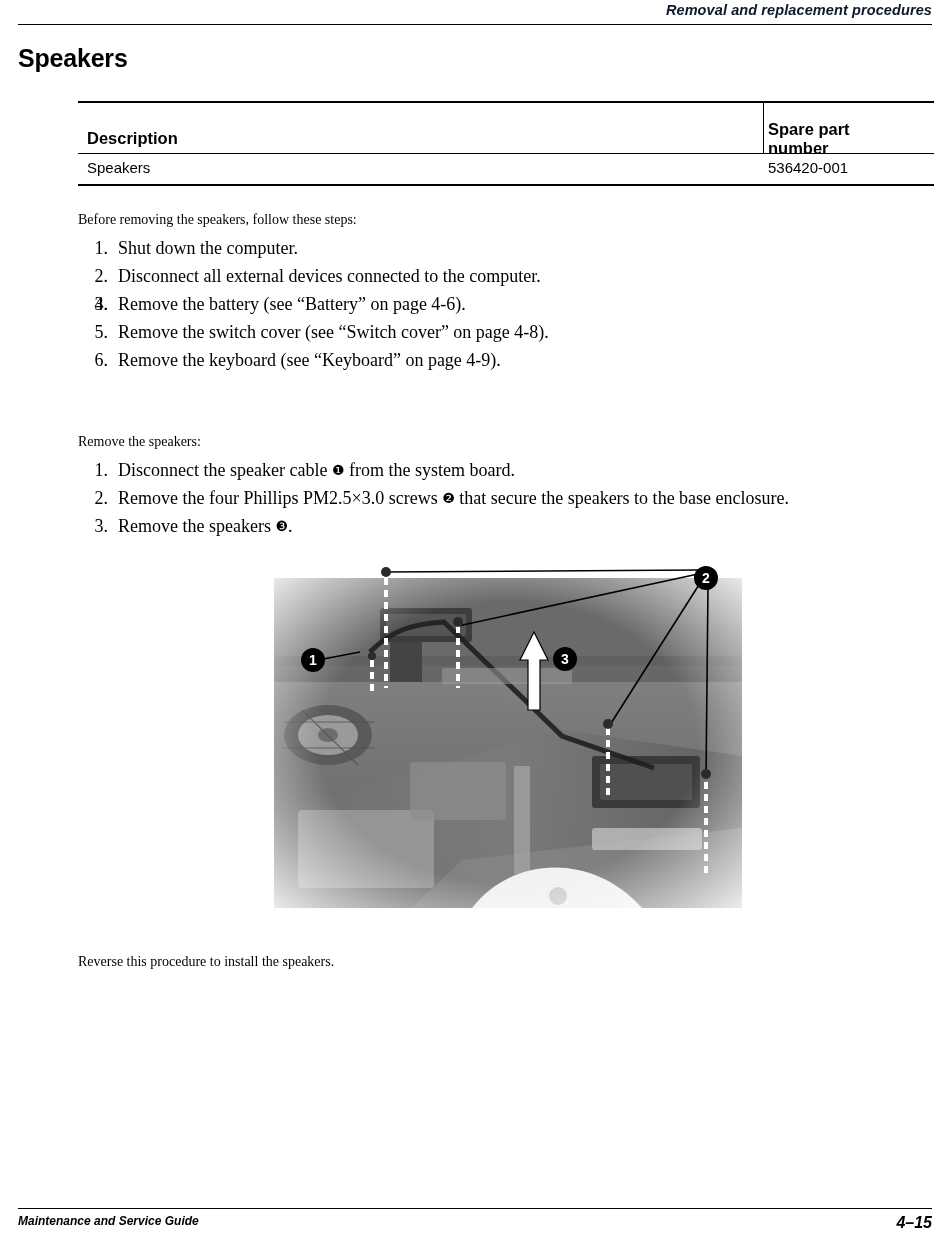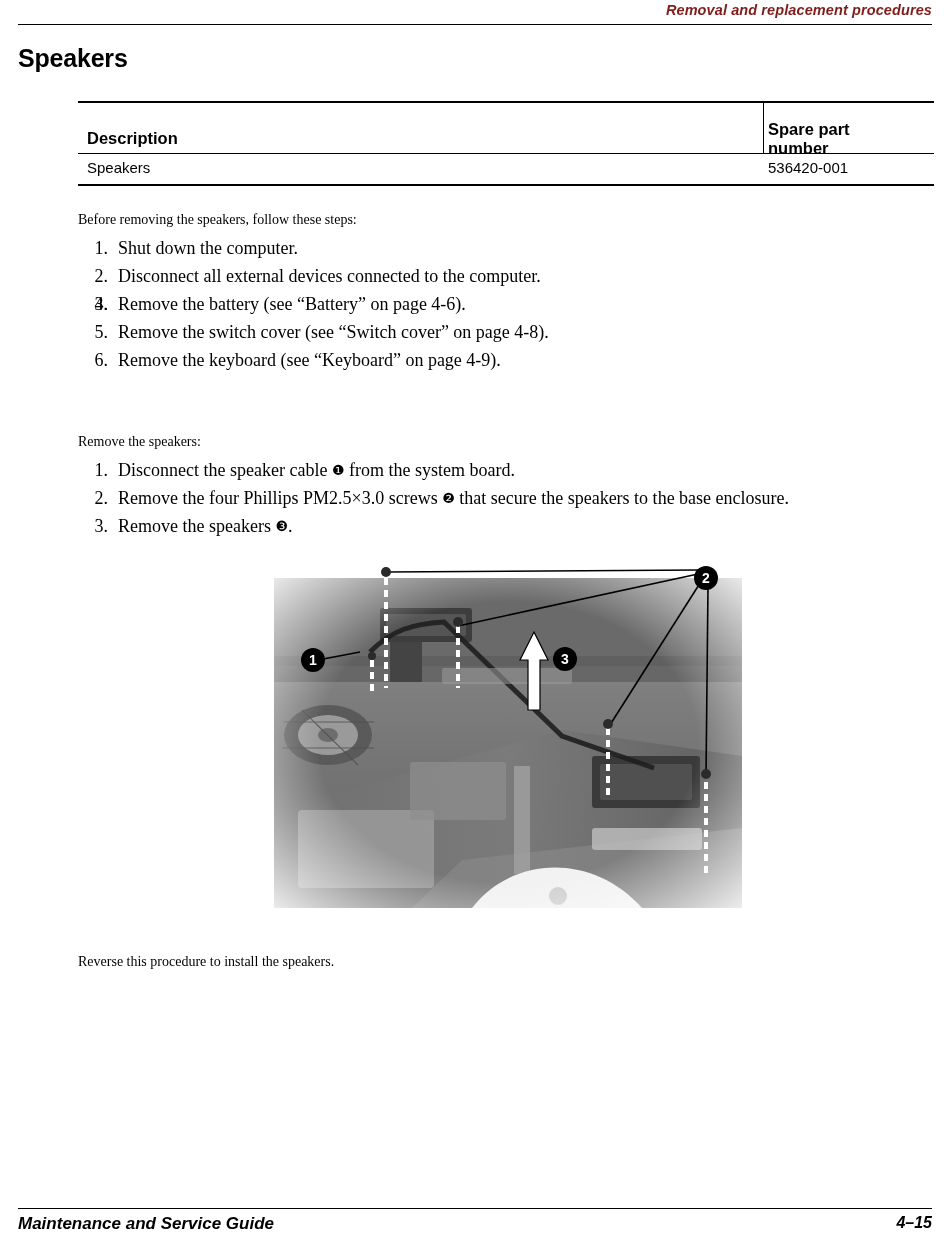--- a/index.html
+++ b/index.html
@@ -32,21 +32,21 @@
   }
   .header-text {
     position: absolute;
     right: 0;
     top: 2px;
     font-family: "Liberation Sans", sans-serif;
     font-style: italic;
     font-weight: bold;
     font-size: 14.5px;
     letter-spacing: 0.1px;
-    color: #7f1d1d;
+    color: #0f172a;
   }
   .header-rule {
     position: absolute;
     left: 0;
     right: 0;
     top: 24px;
     border-top: 1.6px solid #000;
   }
 
   
@@ -194,21 +194,21 @@
     top: 0;
     border-top: 1.6px solid #000;
   }
   .footer-left {
     position: absolute;
     left: 0;
     top: 6px;
     font-family: "Liberation Sans", sans-serif;
     font-style: italic;
     font-weight: bold;
-    font-size: 17px;
+    font-size: 12px;
   }
   .footer-right {
     position: absolute;
     right: 0;
     top: 6px;
     font-family: "Liberation Sans", sans-serif;
     font-style: italic;
     font-weight: bold;
     font-size: 16px;
   }

